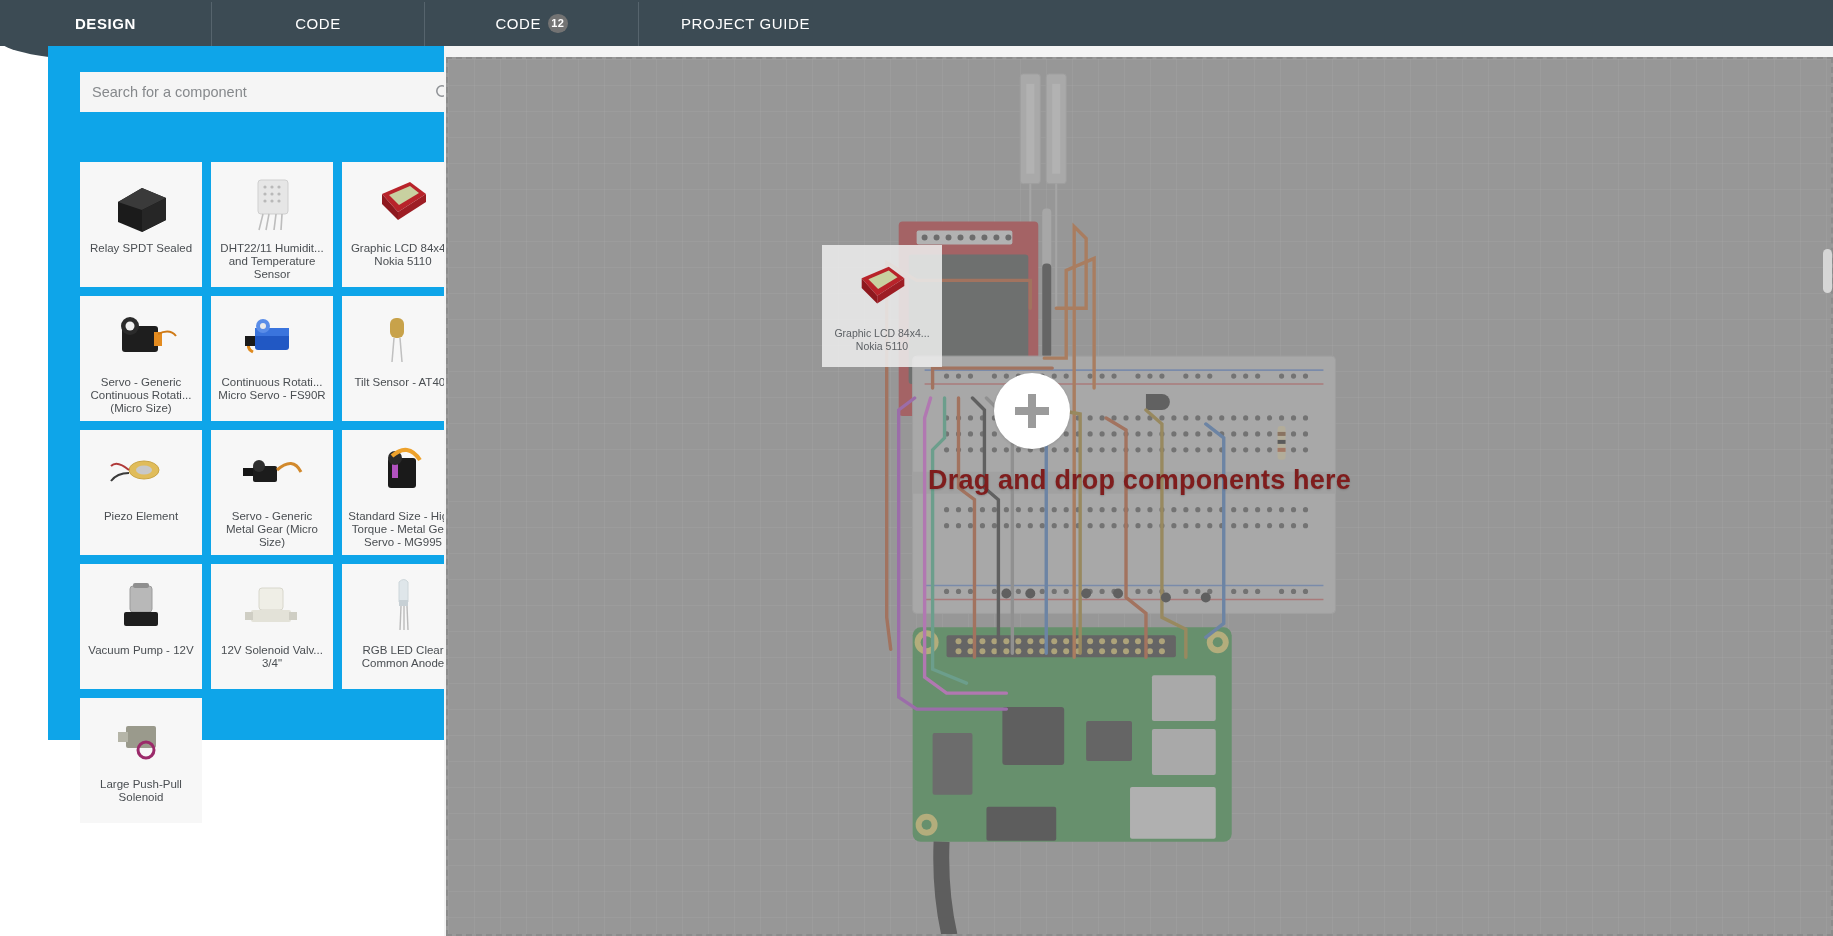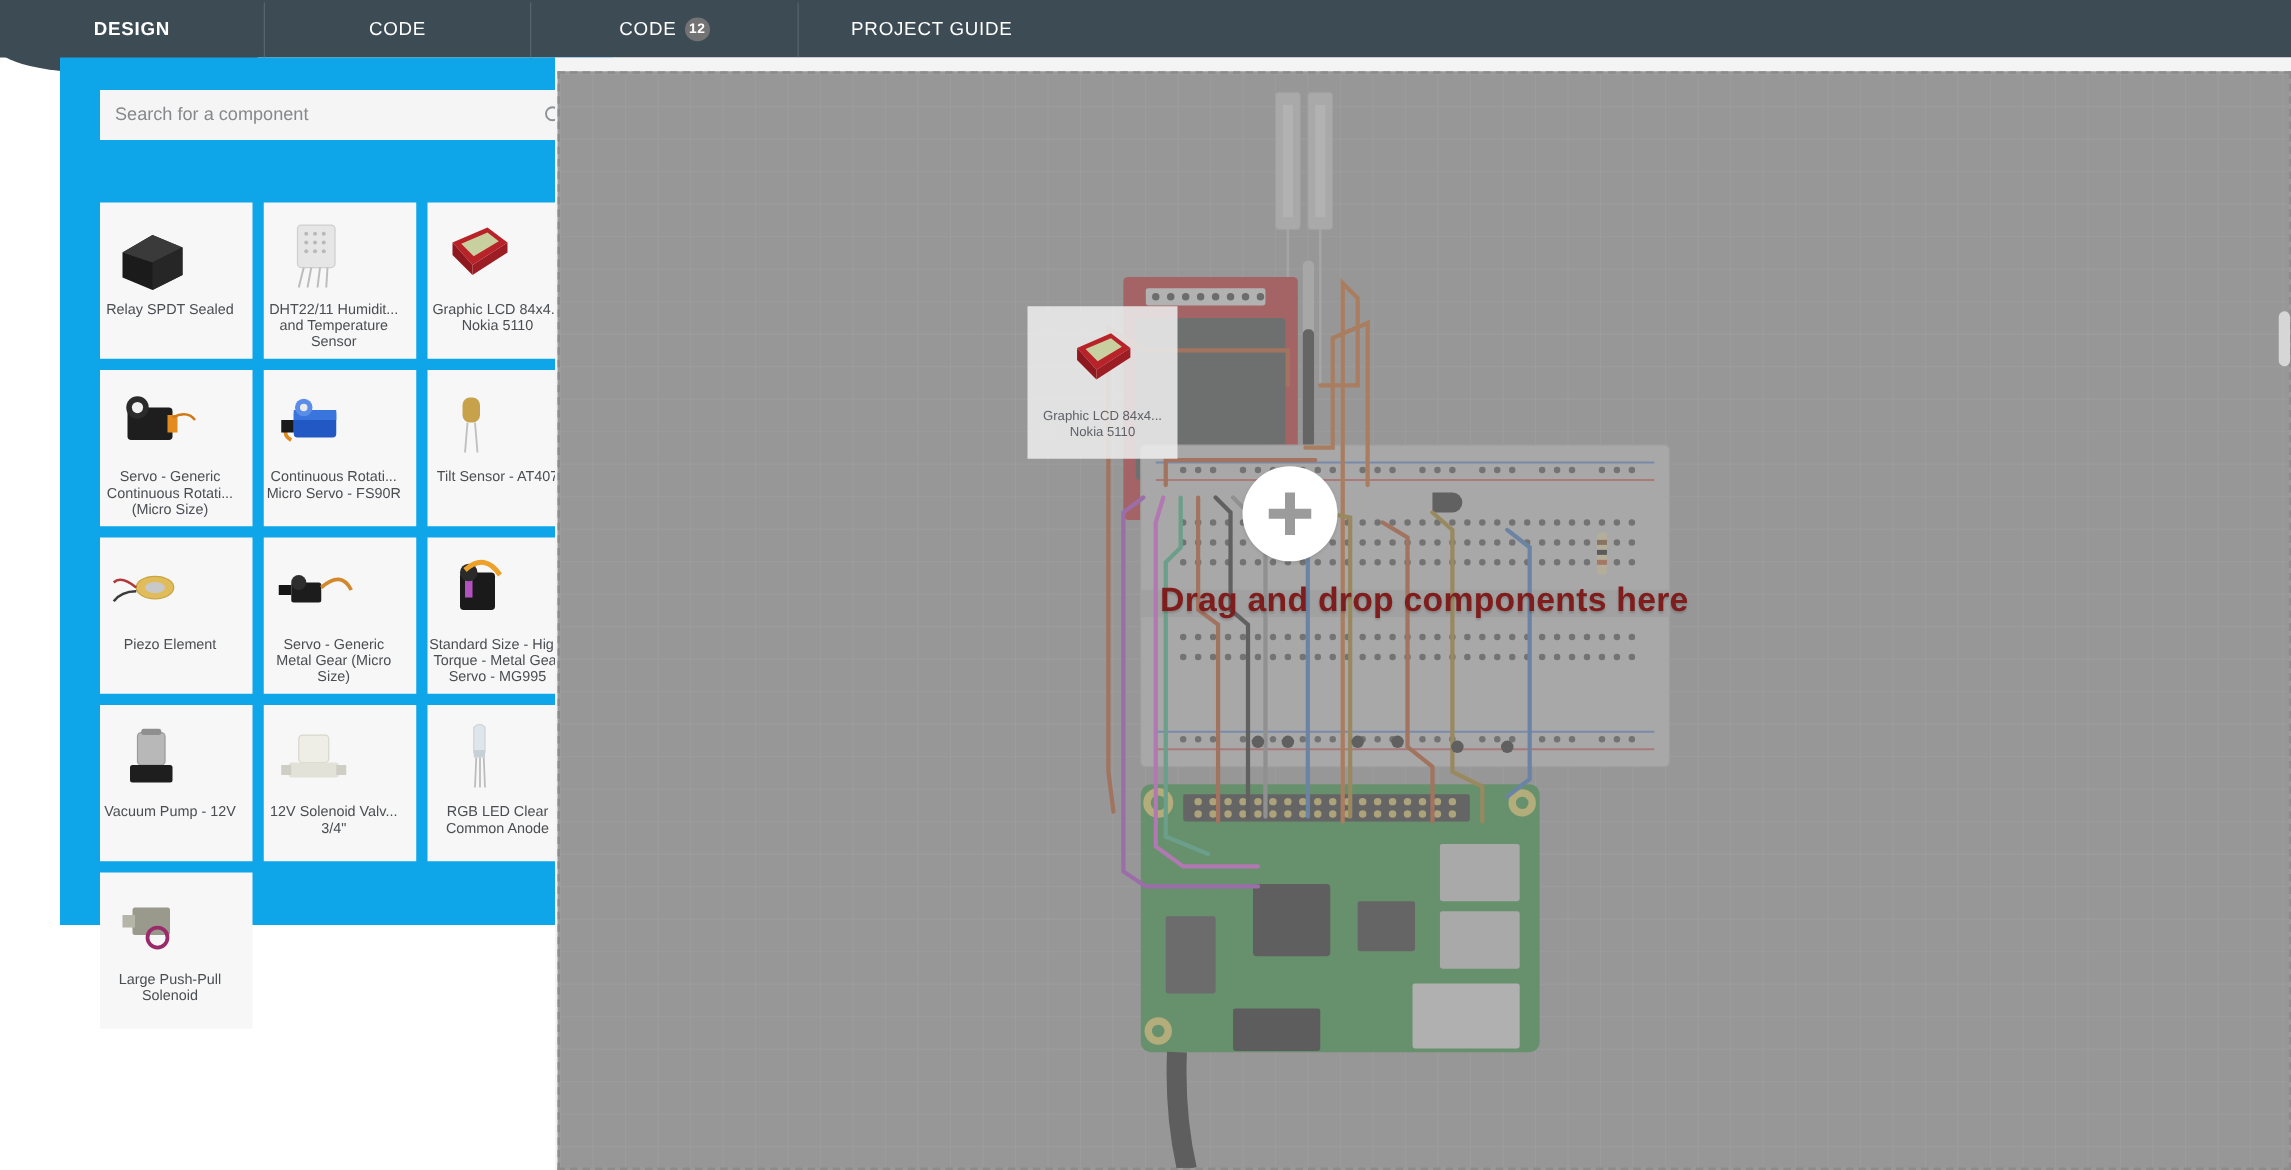--- a/index.html
+++ b/index.html
@@ -60,21 +60,21 @@
   .gridscroll {
     position: absolute; top: 70px; left: 32px; width: 392px; height: 716px;
     overflow: hidden;
   }
   .grid {
     display: grid; grid-template-columns: repeat(3, 122px); gap: 9px 9px;
     padding-top: 46px;
   }
   .tile {
     width: 122px; height: 125px; background: #f7f7f7; cursor: pointer;
-    display: flex; flex-direction: column; align-items: flex-start;
+    display: flex; flex-direction: column; align-items: center;
     justify-content: flex-start; padding-top: 10px; position: relative;
   }
   .tile .thumb { width: 82px; height: 64px; display: block; }
   .tile .tname {
     margin-top: 6px; width: 112px; text-align: center; font-size: 11.5px;
     line-height: 13px; color: #4a4e52; white-space: pre-line;
   }
   .tile.dim .tname { color: #c3c5c7; }
   .tile.dim .thumb { opacity: .32; }
 

